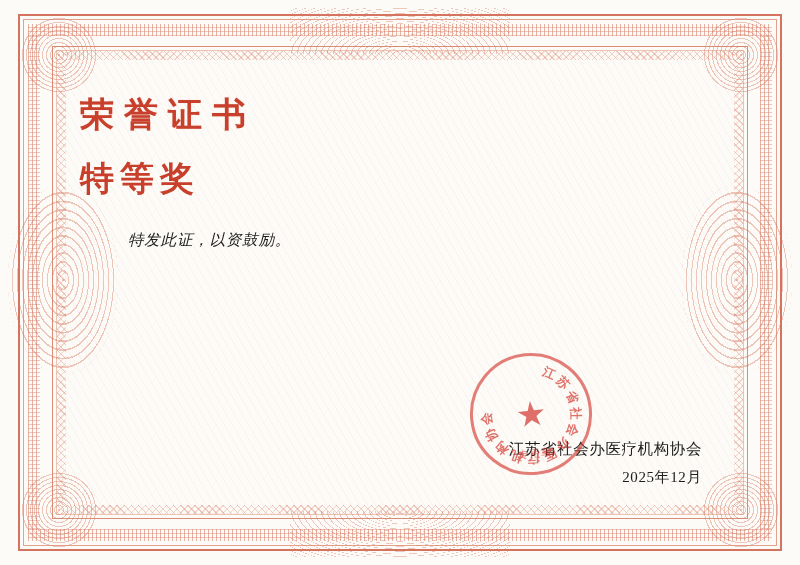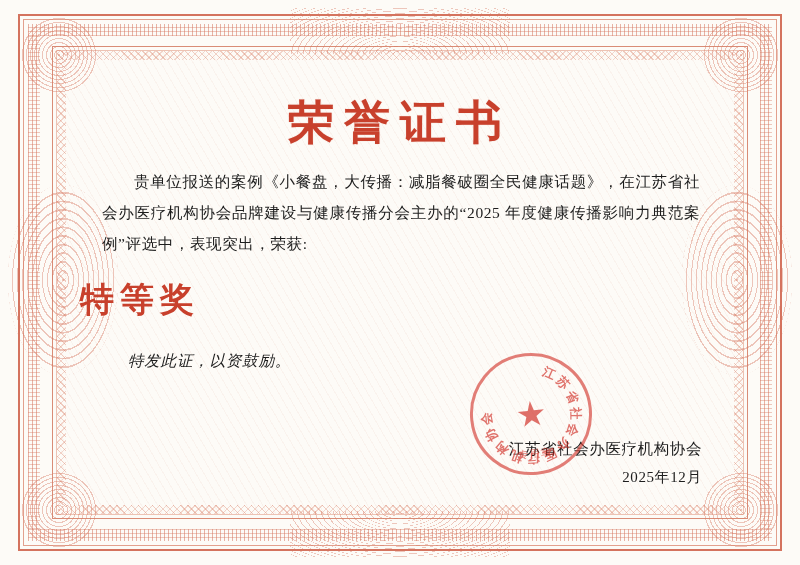--- a/index.html
+++ b/index.html
@@ -140,22 +140,21 @@
 
   
   .content {
     position: absolute;
     left: 80px; top: 70px;
     width: 640px; height: 425px;
   }
 
   .cert-title {
     margin: 22px 0 0 0;
-    text-align: center;
-    font-size: 46px;
+    font-size: 34px;
     font-weight: bold;
     letter-spacing: 10px;
     color: #c8402c;
     font-family: Liberation Sans, sans-serif;
     text-shadow: 0 0 1px rgba(200,64,44,0.35);
   }
 
   .salutation {
     margin: 42px 0 0 24px;
     font-size: 16px;
@@ -290,21 +289,20 @@
   <div class="fan top"></div>
   <div class="fan bottom"></div>
 
   <div class="texture"></div>
 
   <div class="content">
 
     <div class="cert-title">荣誉证书</div>
 
 
-    <div class="body-text">贵单位报送的案例《小餐盘，大传播：减脂餐破圈全民健康话题》，在江苏省社会办医疗机构协会品牌建设与健康传播分会主办的“2025 年度健康传播影响力典范案例”评选中，表现突出，荣获:</div>
 
     <div class="award">特等奖</div>
 
     <div class="closing">特发此证，以资鼓励。</div>
 
     <div class="signature-block">
       <div class="issuer">江苏省社会办医疗机构协会</div>
       <div class="issue-date">2025年12月</div>
     </div>
 

